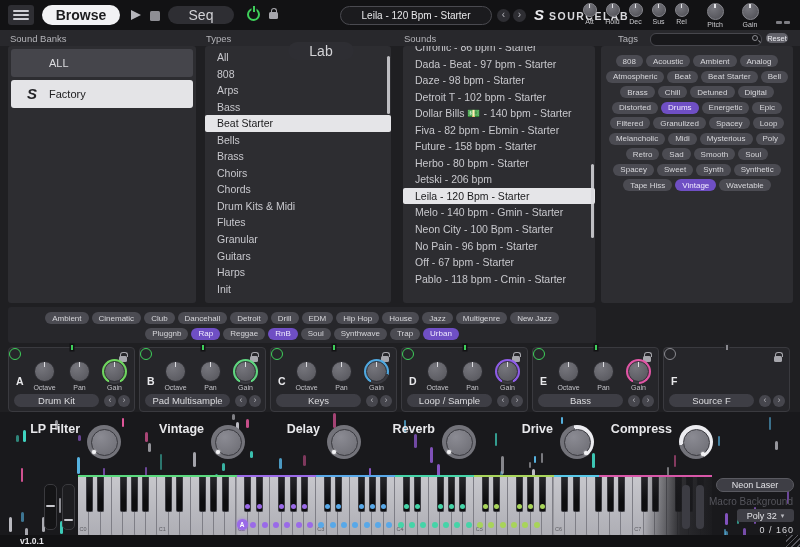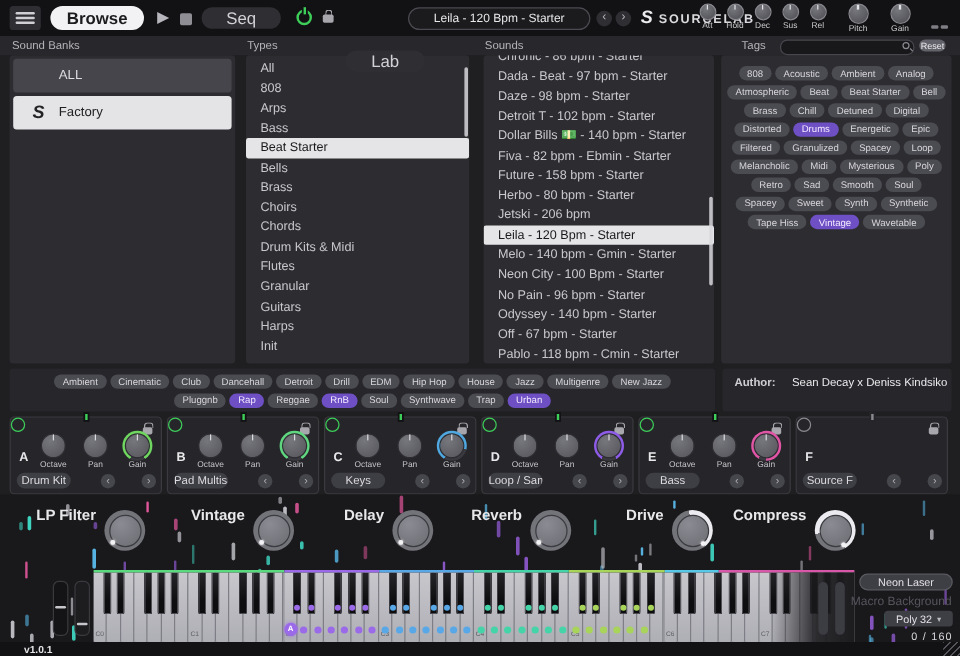--- a/index.html
+++ b/index.html
@@ -86,21 +86,21 @@
   .src .pwr i{top:-3px;height:4.5px;}
   .src .lockic{right:7px;top:8px;left:auto;position:absolute;width:8px;height:6px;}
   .src .lockic i{left:1px;width:5.5px;height:4px;}
   .src .letter{position:absolute;left:7px;top:27px;font-size:10.5px;font-weight:bold;color:#e8e8eb;}
   .src .knobs{position:absolute;left:18px;right:2px;top:11px;height:34px;display:flex;justify-content:space-around;}
   .src .kcell{width:32px;text-align:center;position:relative;}
   .ringw{width:25px;height:25px;margin:0 auto;border-radius:50%;display:flex;align-items:center;justify-content:center;}
   .knob{width:19px;height:19px;border-radius:50%;background:radial-gradient(circle at 35% 28%,#76767d,#54545a);border:1px solid #2d2d32;position:relative;}
   .knob i{position:absolute;left:50%;top:0;width:1.5px;height:5px;margin-left:-0.75px;background:#dcdce0;}
   .src .klbl{font-size:7px;color:#c3c3c8;margin-top:0px;}
-  .namerow{position:absolute;left:5px;right:4px;bottom:4px;height:13px;display:flex;align-items:center;gap:20px;}
+  .namerow{position:absolute;left:5px;right:4px;bottom:4px;height:13px;display:flex;align-items:center;}
   .namepill{flex:1;height:13px;background:#3e3e45;border-radius:7px;color:#dcdcdf;font-size:9.5px;line-height:13px;text-align:center;margin-right:3px;white-space:nowrap;overflow:hidden;}
   .arrbtn{width:12px;height:12px;background:#46464d;border-radius:50%;color:#b0b0b6;font-size:9px;line-height:11px;text-align:center;margin-left:2px;}
 
   
   .bottom{position:absolute;left:0;top:412px;width:800px;height:135px;overflow:hidden;background:#19191c;}
   .particles{position:absolute;inset:0;z-index:0;}
   .particle{position:absolute;border-radius:1.5px;}
   .fxrow{position:absolute;inset:0;z-index:1;}
   .fxlbl{position:absolute;top:10px;font-size:12.5px;font-weight:bold;color:#e8e8eb;white-space:nowrap;transform:translateX(-100%);}
   .fxknob{position:absolute;width:34px;height:34px;border-radius:50%;display:flex;align-items:center;justify-content:center;}
@@ -253,21 +253,20 @@
         <div class="row">Detroit T - 102 bpm - Starter</div>
         <div class="row">Dollar Bills 💵 - 140 bpm - Starter</div>
         <div class="row">Fiva - 82 bpm - Ebmin - Starter</div>
         <div class="row">Future - 158 bpm - Starter</div>
         <div class="row">Herbo - 80 bpm - Starter</div>
         <div class="row">Jetski - 206 bpm</div>
         <div class="row sel">Leila - 120 Bpm - Starter</div>
         <div class="row">Melo - 140 bpm - Gmin - Starter</div>
         <div class="row">Neon City - 100 Bpm - Starter</div>
         <div class="row">No Pain - 96 bpm - Starter</div>
-        <div class="row">Odyssey - 140 bpm - Starter</div>
         <div class="row">Off - 67 bpm - Starter</div>
         <div class="row">Pablo - 118 bpm - Cmin - Starter</div>
       </div>
     <div class="sb sb-sounds"></div>
   </div>
   <div class="panel p-tags">
     <div class="chips" id="tags-chips">
         <span class="chip">808</span>
         <span class="chip">Acoustic</span>
         <span class="chip">Ambient</span>
@@ -322,24 +321,20 @@
         <span class="chip">New Jazz</span>
         <span class="chip">Pluggnb</span>
         <span class="chip sel">Rap</span>
         <span class="chip">Reggae</span>
         <span class="chip sel">RnB</span>
         <span class="chip">Soul</span>
         <span class="chip">Synthwave</span>
         <span class="chip">Trap</span>
         <span class="chip sel">Urban</span>
       </div>
-  </div>
-  <div class="authorp">
-    <div class="al">Author:</div>
-    <div class="av">Sean Decay x Deniss Kindsiko</div>
   </div>
 
   <div class="sources" id="sources-row">
       <div class="src" style="left: 8px;">
         <div class="pwr">
           <i></i>
         </div>
         <div class="lockic">
           <i></i>
         </div>

